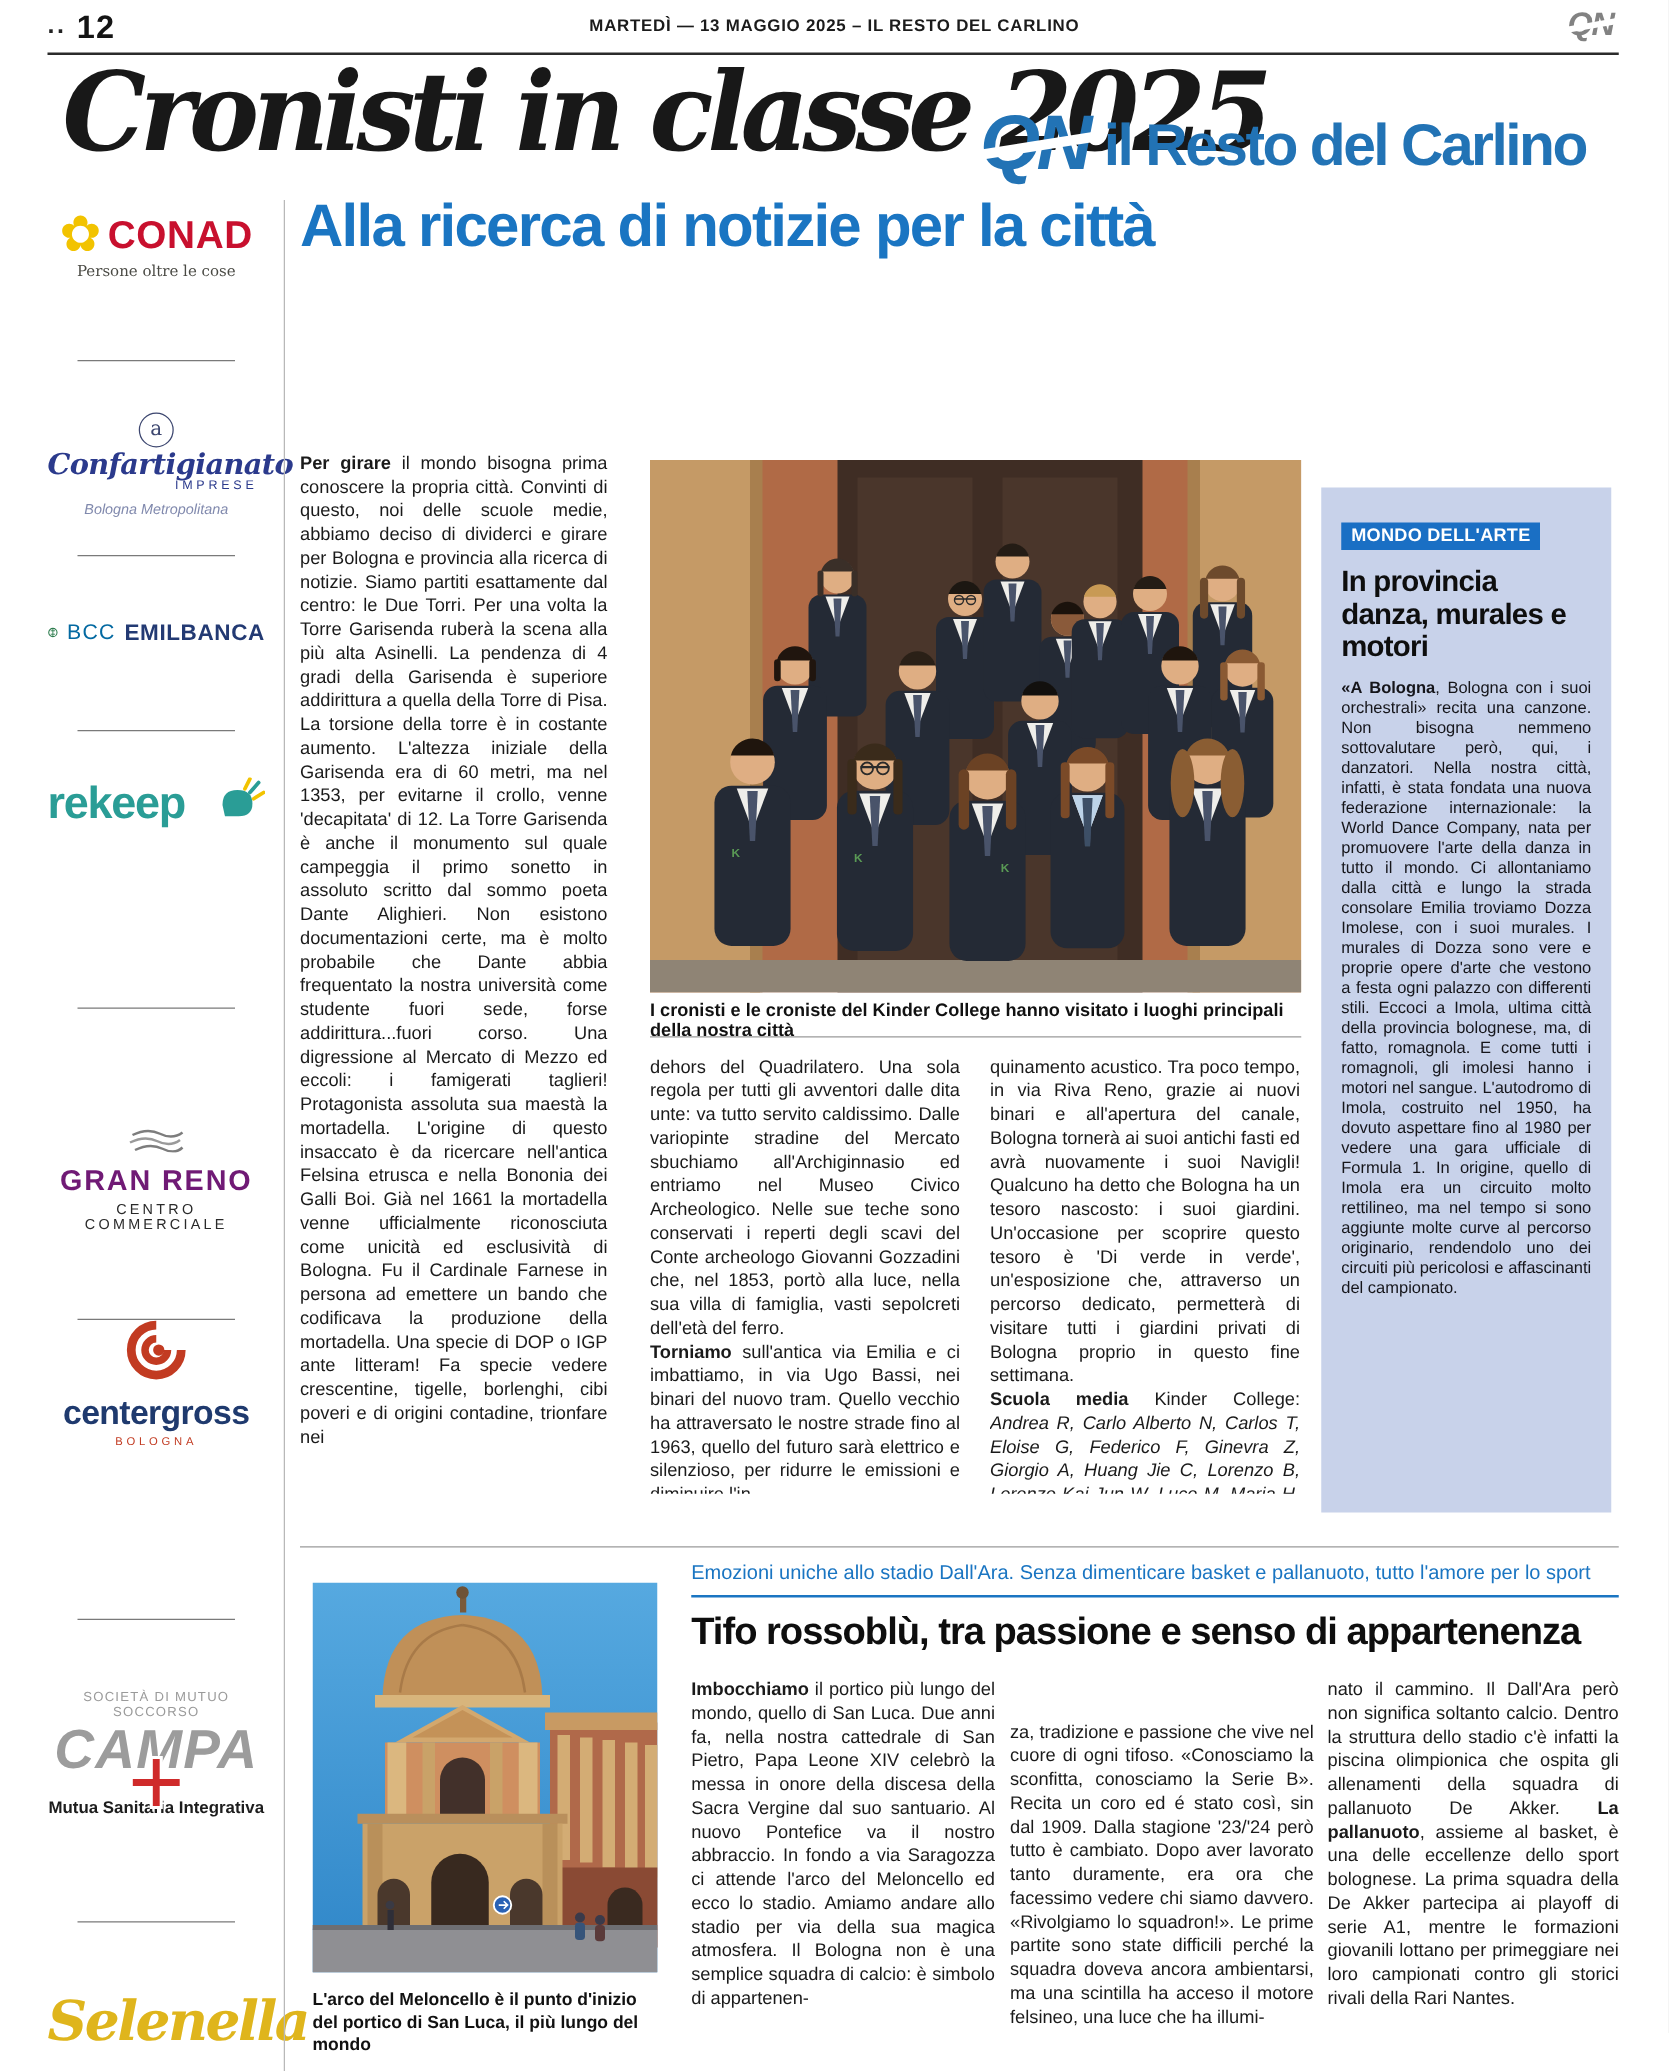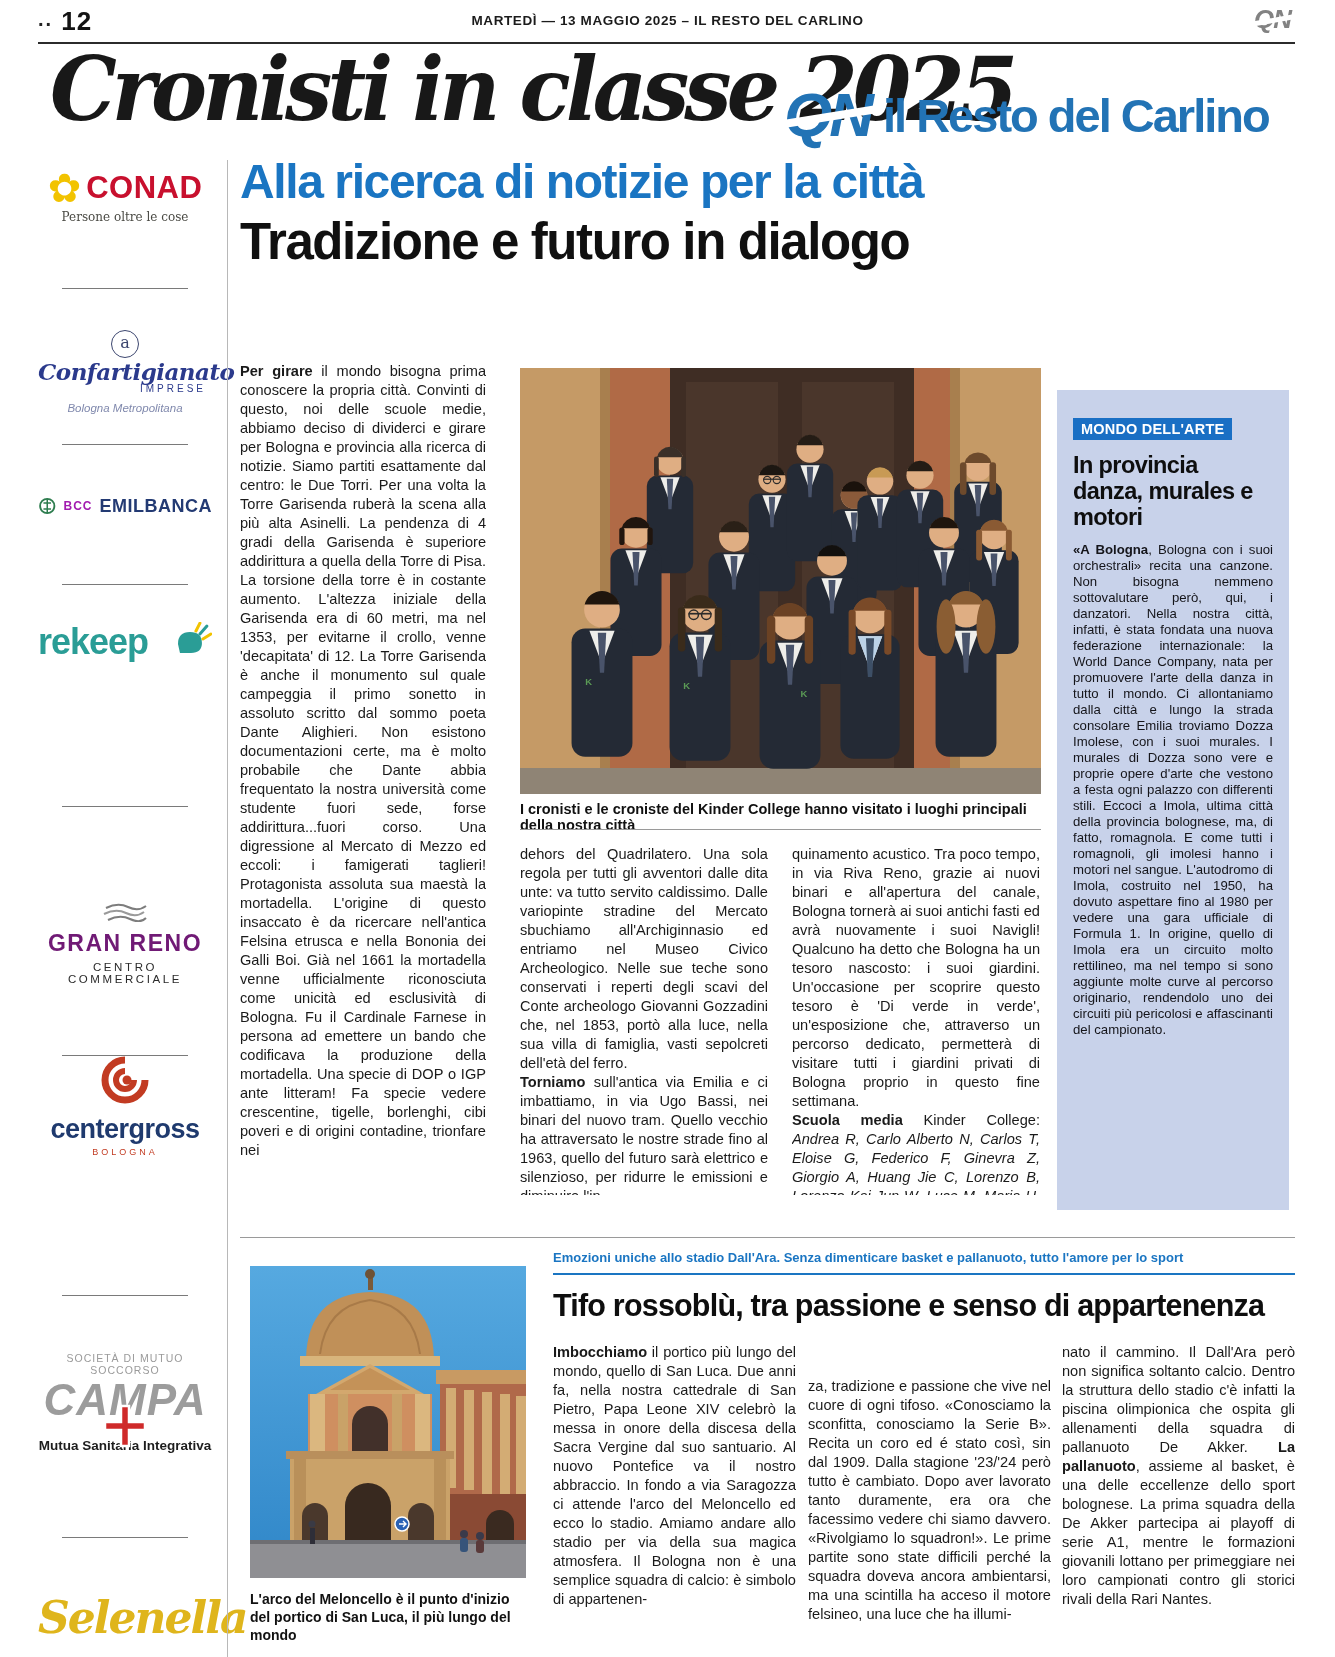--- a/index.html
+++ b/index.html
@@ -29,21 +29,21 @@
   .conad-row{display:flex;align-items:center;justify-content:center;gap:5px;}
   .conad-flower{font-size:40px;color:#f2c300;line-height:1;}
   .conad-name{font-size:31px;font-weight:900;color:#c8102e;letter-spacing:.5px;}
   .conad-tag{font-size:12px;color:#4a4a44;margin-top:2px;font-family:"DejaVu Serif",serif;}
   .cfa-at{display:inline-block;width:26px;height:26px;border:1.6px solid #3c466f;border-radius:50%;
           font-size:16px;line-height:24px;color:#3c466f;font-family:"DejaVu Serif",serif;}
   .cfa-name{font-family:"DejaVu Serif",serif;font-style:italic;font-weight:700;font-size:23px;color:#2b3a8c;letter-spacing:-.5px;}
   .cfa-imprese{font-size:10px;letter-spacing:3px;color:#2b3a8c;text-align:right;padding-right:6px;margin-top:-2px;}
   .cfa-region{font-size:11.5px;color:#8089ad;margin-top:8px;font-style:italic;}
   .emil-row{display:flex;align-items:center;justify-content:center;gap:7px;}
-  .emil-bcc{font-size:12px;font-weight:700;color:#a21caf;letter-spacing:1px;}
+  .emil-bcc{font-size:17px;font-weight:400;color:#0369a1;letter-spacing:1px;}
   .emil-name{font-size:18px;font-weight:800;color:#233a73;letter-spacing:.5px;}
   .rek-row{display:flex;align-items:center;justify-content:center;gap:24px;}
   .rek-name{font-size:36px;font-weight:700;color:#2a9d96;letter-spacing:-1px;line-height:1;}
   .gr-name{font-size:23px;font-weight:900;letter-spacing:1.5px;color:#701a75;margin-top:4px;}
   .gr-sub{font-size:11.5px;letter-spacing:2.6px;color:#2a2a2a;margin-top:4px;}
   .cg-name{font-size:27px;font-weight:800;color:#1f3a6e;letter-spacing:-.5px;line-height:1;margin-top:4px;}
   .cg-city{font-size:9px;letter-spacing:3px;color:#c23b22;margin-top:4px;}
   .campa-over{font-size:10.5px;letter-spacing:1px;color:#9a9a9a;}
   .campa-wrap{position:relative;display:inline-block;margin-top:2px;}
   .campa-name{font-size:44px;font-weight:900;font-style:italic;color:#9c9c9c;letter-spacing:1px;line-height:1;}
@@ -69,21 +69,21 @@
   
   .box{left:1057px;top:390px;width:232px;height:820px;background:#c8d2ea;box-sizing:border-box;padding:28px 16px;}
   .boxlabel{display:inline-block;background:#1a6fc4;color:#fff;font-weight:800;font-size:14.5px;padding:3px 8px;letter-spacing:.2px;}
   .boxtitle{font-size:23.5px;font-weight:800;line-height:26px;color:#0e0e0e;letter-spacing:-.6px;margin-top:12px;}
   .boxbody{margin-top:12px;font-size:13.2px;line-height:16px;text-align:justify;font-weight:500;color:#15151a;}
 
   
   .rulemid{left:240px;top:1237px;width:1055px;height:1px;background:#9a9a9a;}
   .photo2{left:250px;top:1266px;width:276px;height:312px;}
   .cap2{left:250px;top:1590px;width:276px;font-size:14px;font-weight:700;line-height:18px;color:#111;}
-  .kicker{left:553px;top:1250px;width:742px;font-size:13px;font-weight:700;color:#1a75c2;padding-bottom:8px;border-bottom:2px solid #1a75c2;}
+  .kicker{left:553px;top:1250px;width:742px;font-size:16px;font-weight:400;color:#1a75c2;padding-bottom:8px;border-bottom:2px solid #1a75c2;}
   .h3{left:553px;top:1288px;width:760px;font-size:30.5px;font-weight:800;letter-spacing:-.8px;color:#0e0e0e;white-space:nowrap;}
   .scol1{left:553px;top:1343px;width:243px;height:314px;overflow:hidden;}
   .scol2{left:808px;top:1377px;width:243px;height:314px;overflow:hidden;}
   .scol3{left:1062px;top:1343px;width:233px;height:314px;overflow:hidden;}
 </style>
 </head>
 <body>
 
 <div id="page">
 
@@ -174,21 +174,20 @@
   </div>
   <div class="abs sep" style="top:1537px;"></div>
 
   <div class="abs sp" style="top:1592px;">
     <div class="sel-name">Selenella</div>
   </div>
 
   <div class="abs vrule"></div>
 
   <div class="abs h1">Alla ricerca di notizie per la città</div>
-  <div class="abs h2">Tradizione e futuro in dialogo</div>
 
   <div class="abs col1 bodytxt">
     <p><b>Per girare</b><span> il mondo bisogna prima conoscere la propria città. Convinti di questo, noi delle scuole medie, abbiamo deciso di dividerci e girare per Bologna e provincia alla ricerca di notizie. Siamo partiti esattamente dal centro: le Due Torri. Per una volta la Torre Garisenda ruberà la scena alla più alta Asinelli. La pendenza di 4 gradi della Garisenda è superiore addirittura a quella della Torre di Pisa. La torsione della torre è in costante aumento. L'altezza iniziale della Garisenda era di 60 metri, ma nel 1353, per evitarne il crollo, venne 'decapitata' di 12. La Torre Garisenda è anche il monumento sul quale campeggia il primo sonetto in assoluto scritto dal sommo poeta Dante Alighieri. Non esistono documentazioni certe, ma è molto probabile che Dante abbia frequentato la nostra università come studente fuori sede, forse addirittura...fuori corso. Una digressione al Mercato di Mezzo ed eccoli: i famigerati taglieri! Protagonista assoluta sua maestà la mortadella. L'origine di questo insaccato è da ricercare nell'antica Felsina etrusca e nella Bononia dei Galli Boi. Già nel 1661 la mortadella venne ufficialmente riconosciuta come unicità ed esclusività di Bologna. Fu il Cardinale Farnese in persona ad emettere un bando che codificava la produzione della mortadella. Una specie di DOP o IGP ante litteram! Fa specie vedere crescentine, tigelle, borlenghi, cibi poveri e di origini contadine, trionfare nei</span></p>
   </div>
 
   <div class="abs photo1">
     <svg width="521" height="426" viewBox="0 0 521 426">
       <defs>
         <g id="kid">
           <rect x="-29" y="12" width="58" height="122" rx="13" fill="#242a35"></rect>

